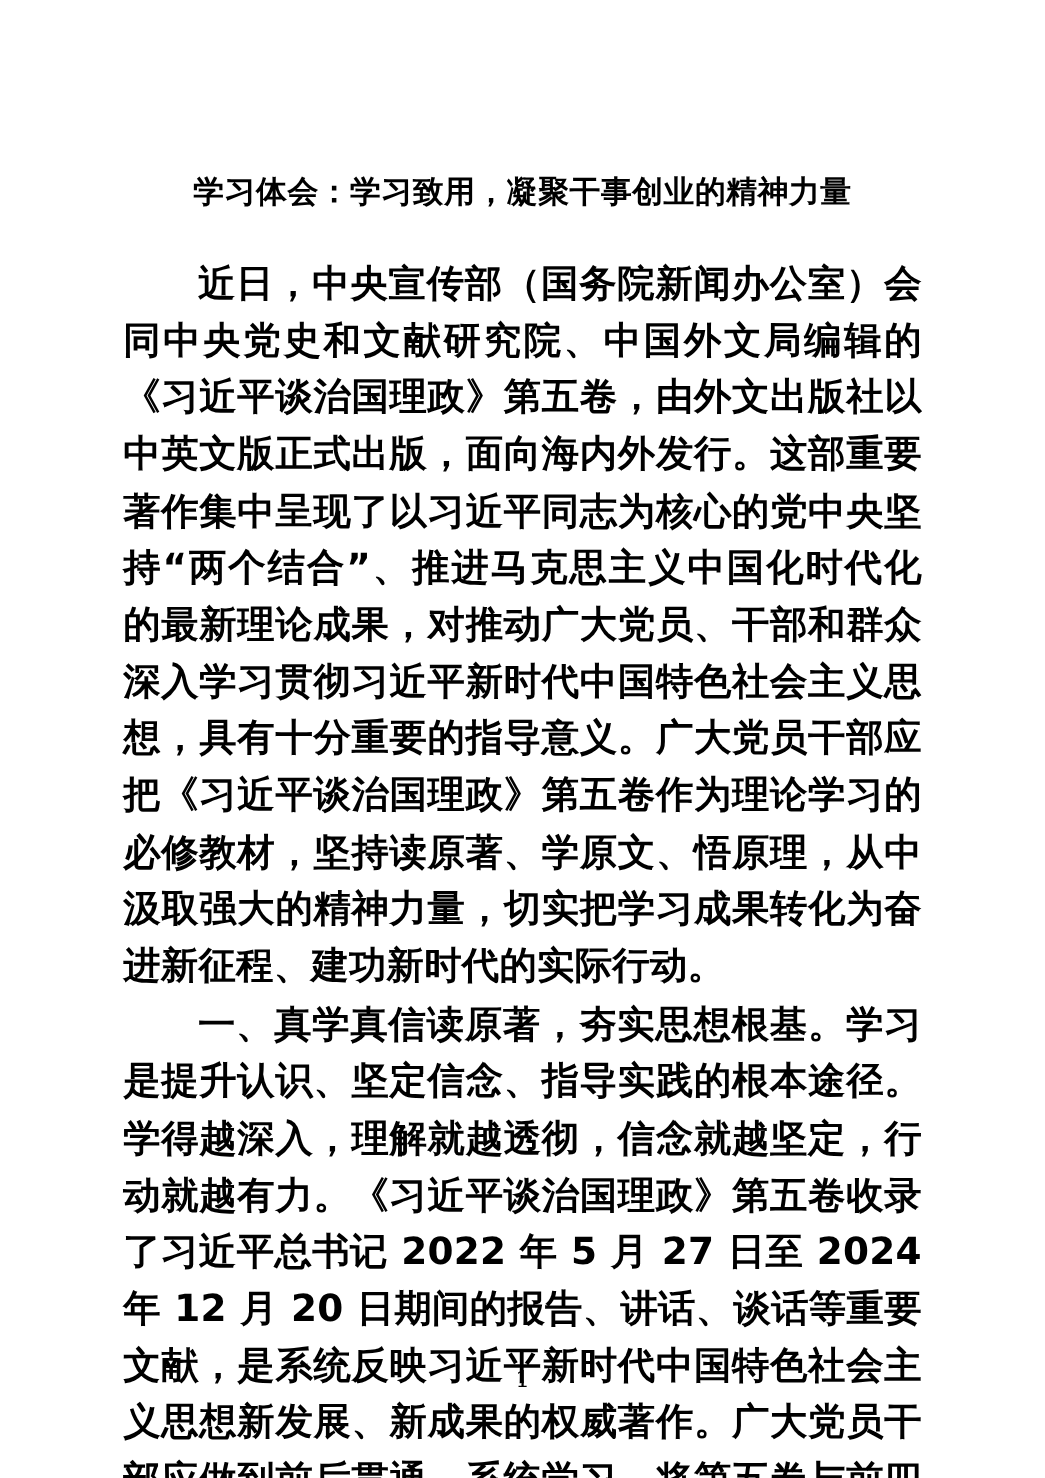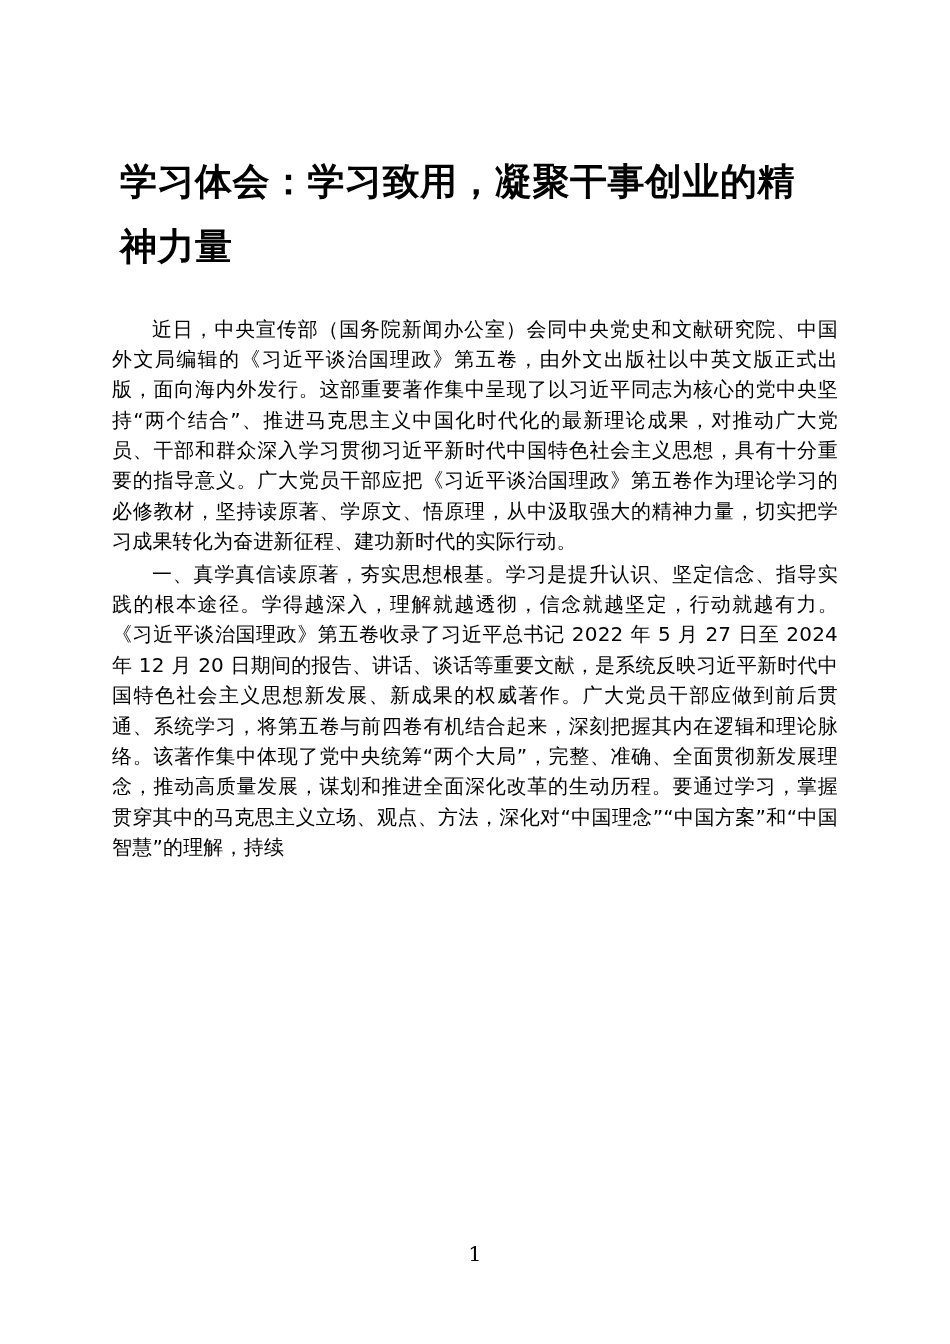--- a/index.html
+++ b/index.html
@@ -16,36 +16,37 @@
     overflow: hidden;
   }
   .page {
     box-sizing: border-box;
     width: 950px;
     height: 1344px;
     padding: 150px 112px 40px 112px;
     position: relative;
   }
   .doc-title {
-    font-size: 37px;
+    font-size: 28px;
     font-weight: bold;
     line-height: 1.75;
+    text-align: center;
     letter-spacing: 0.5px;
     margin: 0 0 34px 0;
     padding: 0 8px;
   }
   .body-para {
-    font-size: 20px;
+    font-size: 34px;
     line-height: 1.52;
     text-align: justify;
     text-justify: inter-ideograph;
     margin: 0 0 2px 0;
     text-indent: 2em;
     letter-spacing: 0.2px;
-    font-weight: 400;
+    font-weight: 700;
   }
   .page-number {
     position: absolute;
     bottom: 78px;
     left: 0;
     width: 950px;
     text-align: center;
     font-size: 21px;
     font-family: "DejaVu Serif", "Liberation Serif", serif;
   }

